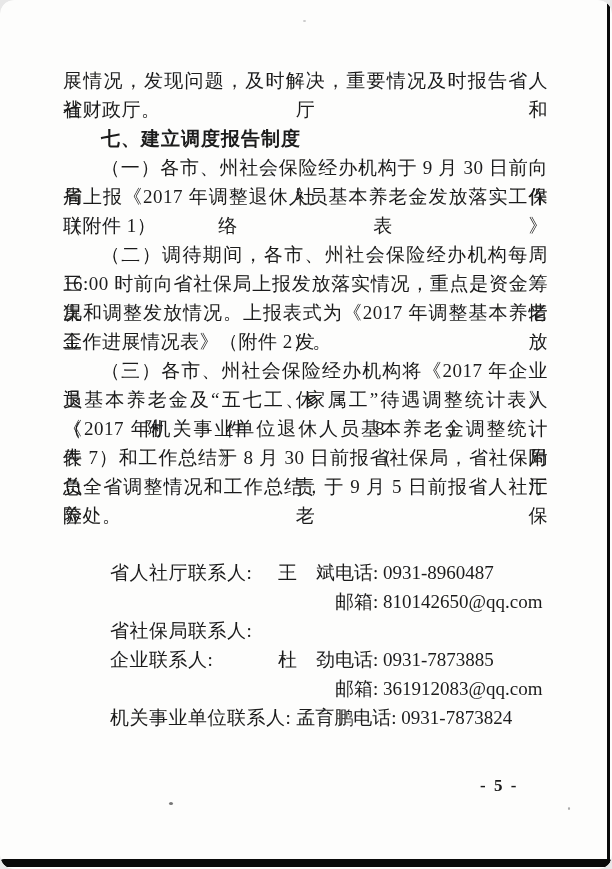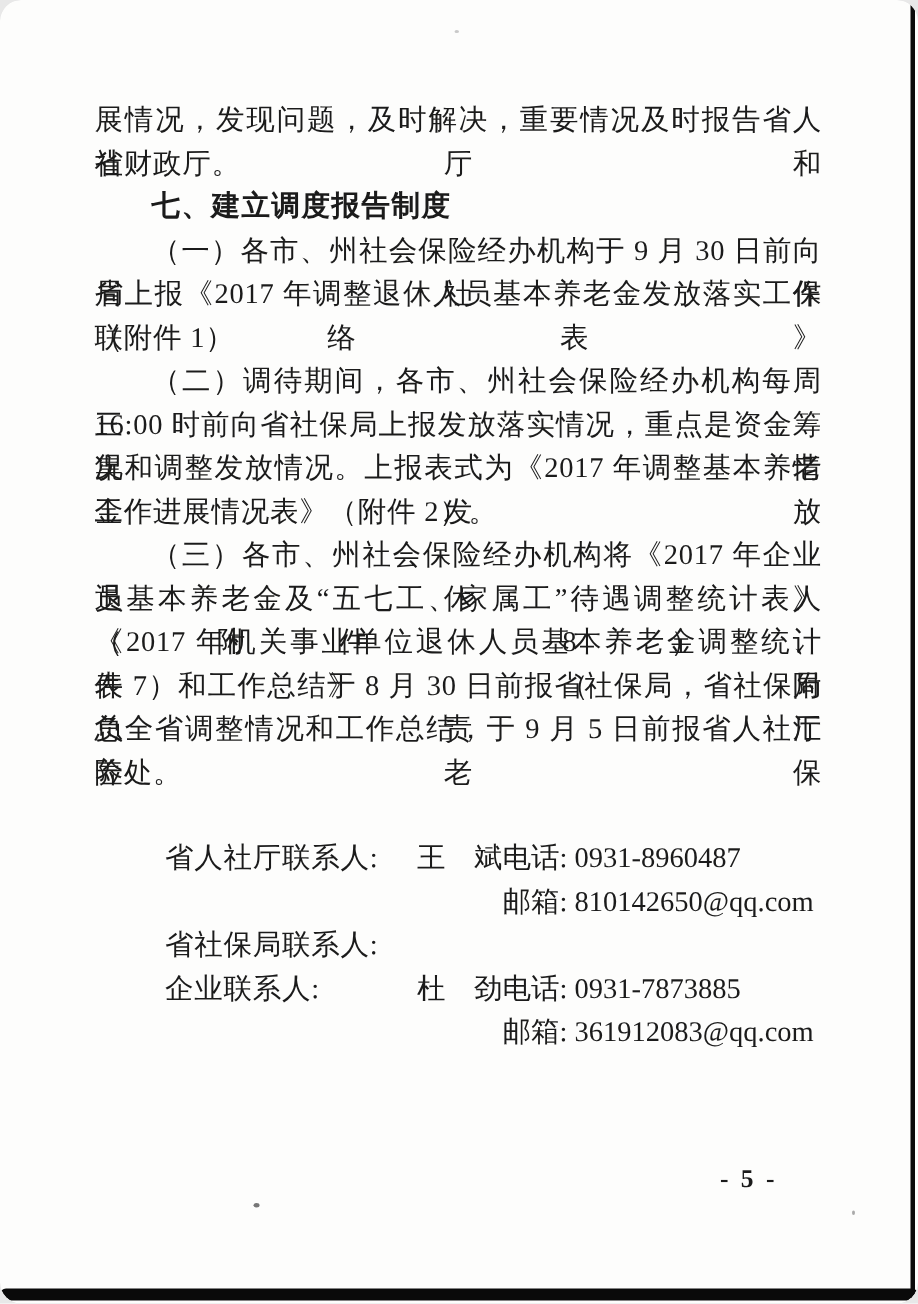--- a/index.html
+++ b/index.html
@@ -23,21 +23,21 @@
     white-space: nowrap;
     letter-spacing: 0.5px;
   }
   .line.j {
     white-space: normal;
     text-align: justify;
     text-align-last: justify;
   }
   .line.ind { text-indent: 2em; }
   .line.head {
-    font-family: Liberation Mono, monospace;
+    font-family: Liberation Serif, serif;
     font-weight: bold;
     letter-spacing: 1px;
   }
   .contacts {
     margin-top: 28px;
     margin-left: 47px;
   }
   .c-row {
     display: flex;
     font-size: 19px;
@@ -120,20 +120,25 @@
         <span class="c-label">企业联系人:</span>
         <span class="c-name">杜　劲</span>
         <span class="c-phone">电话: 0931-7873885</span>
       </div>
       <div class="c-row">
         <span class="c-spacer"></span>
         <span class="c-email">邮箱: 361912083@qq.com</span>
       </div>
 
       <div class="c-row">
+        <span class="c-label">机关事业单位联系人:</span>
+        <span class="c-name">孟育鹏</span>
+        <span class="c-phone">电话: 0931-7873824</span>
+      </div>
+      <div class="c-row">
         <span class="c-spacer"></span>
       </div>
     </div>
   </div>
 
   <div class="page-number">- 5 -</div>
 
   <div class="edge-right"></div>
   <div class="edge-bottom"></div>
   <div class="speck speck-1"></div>

